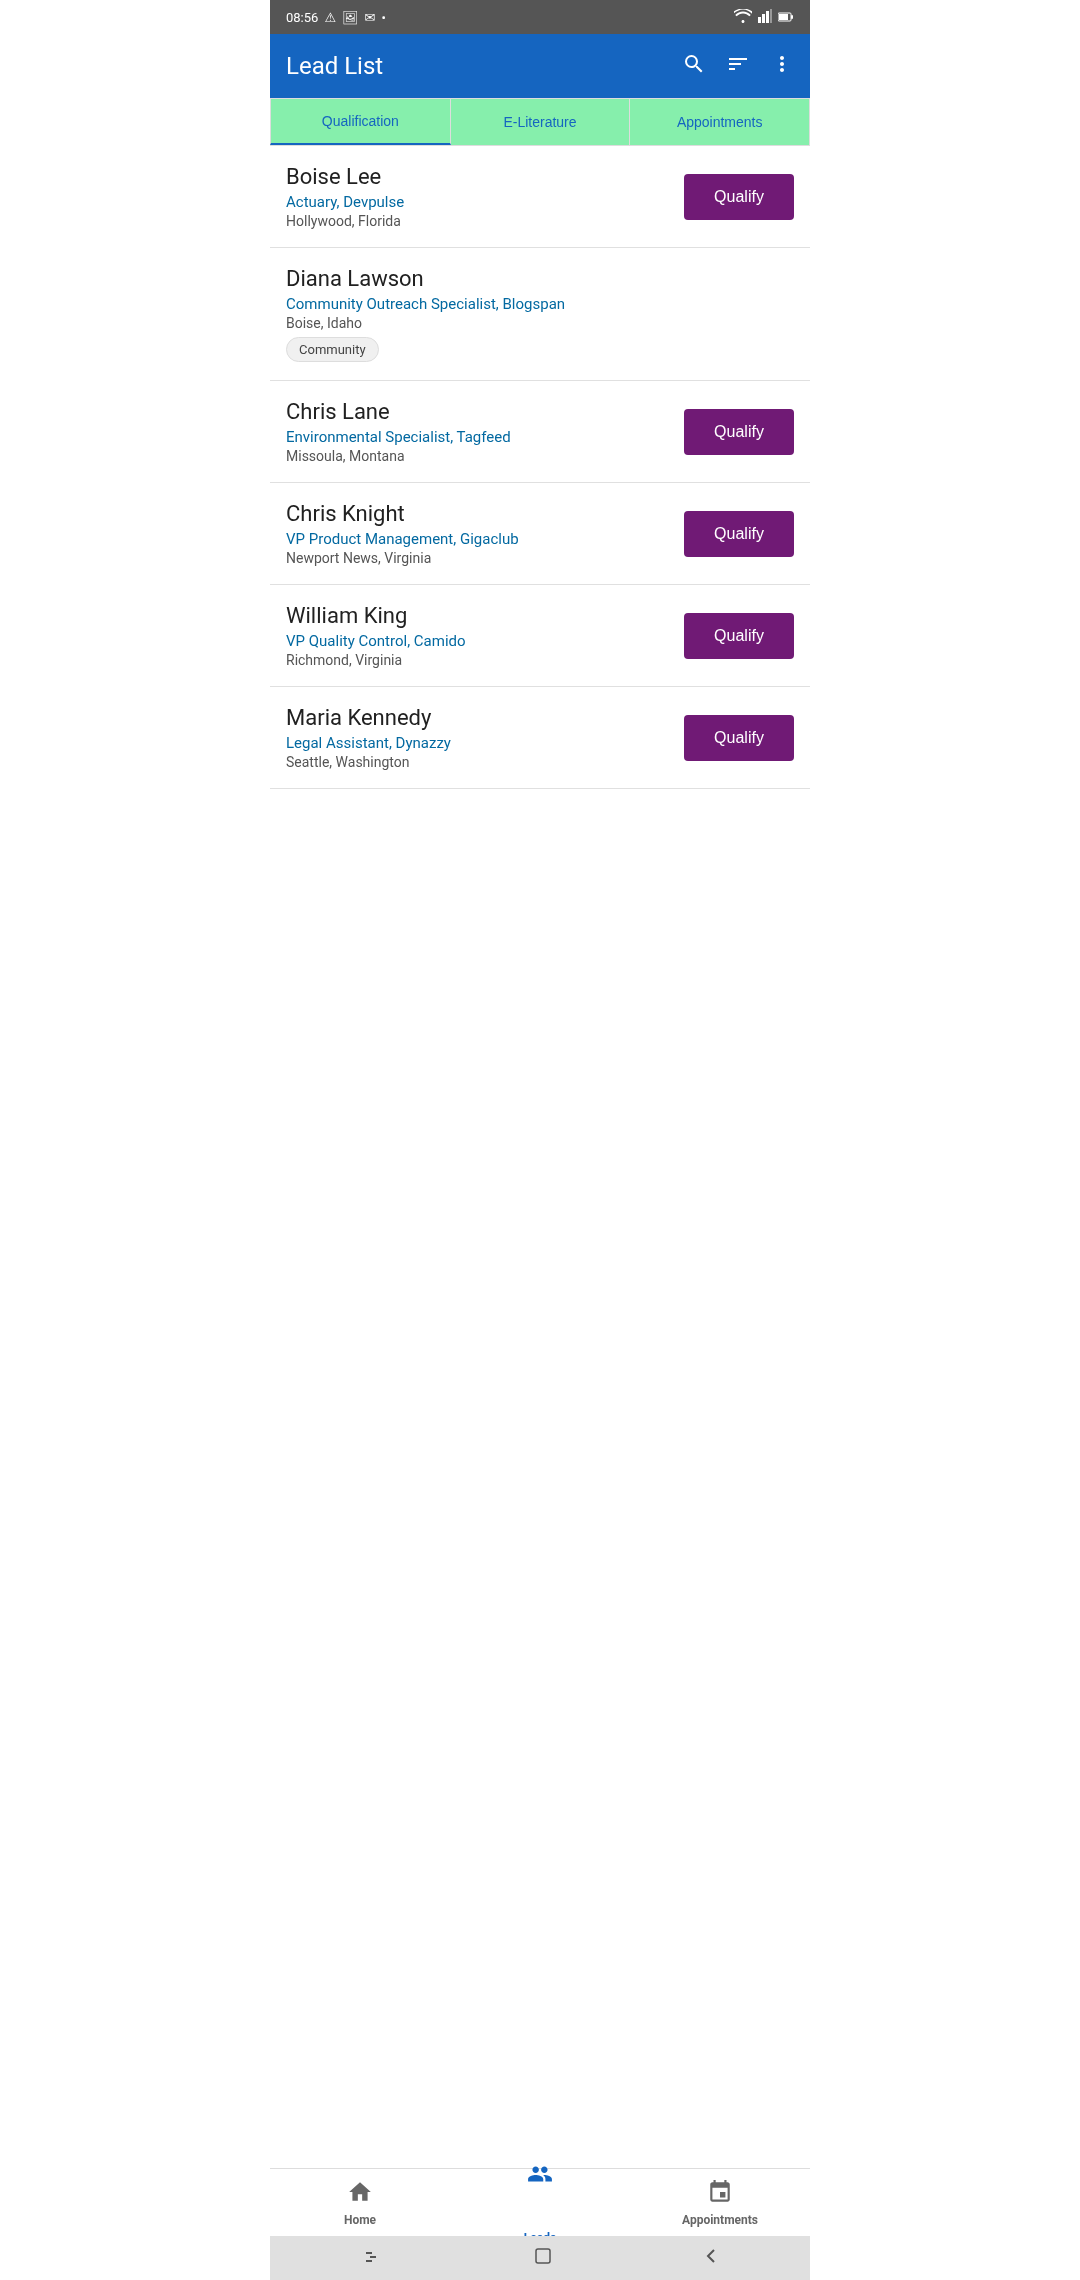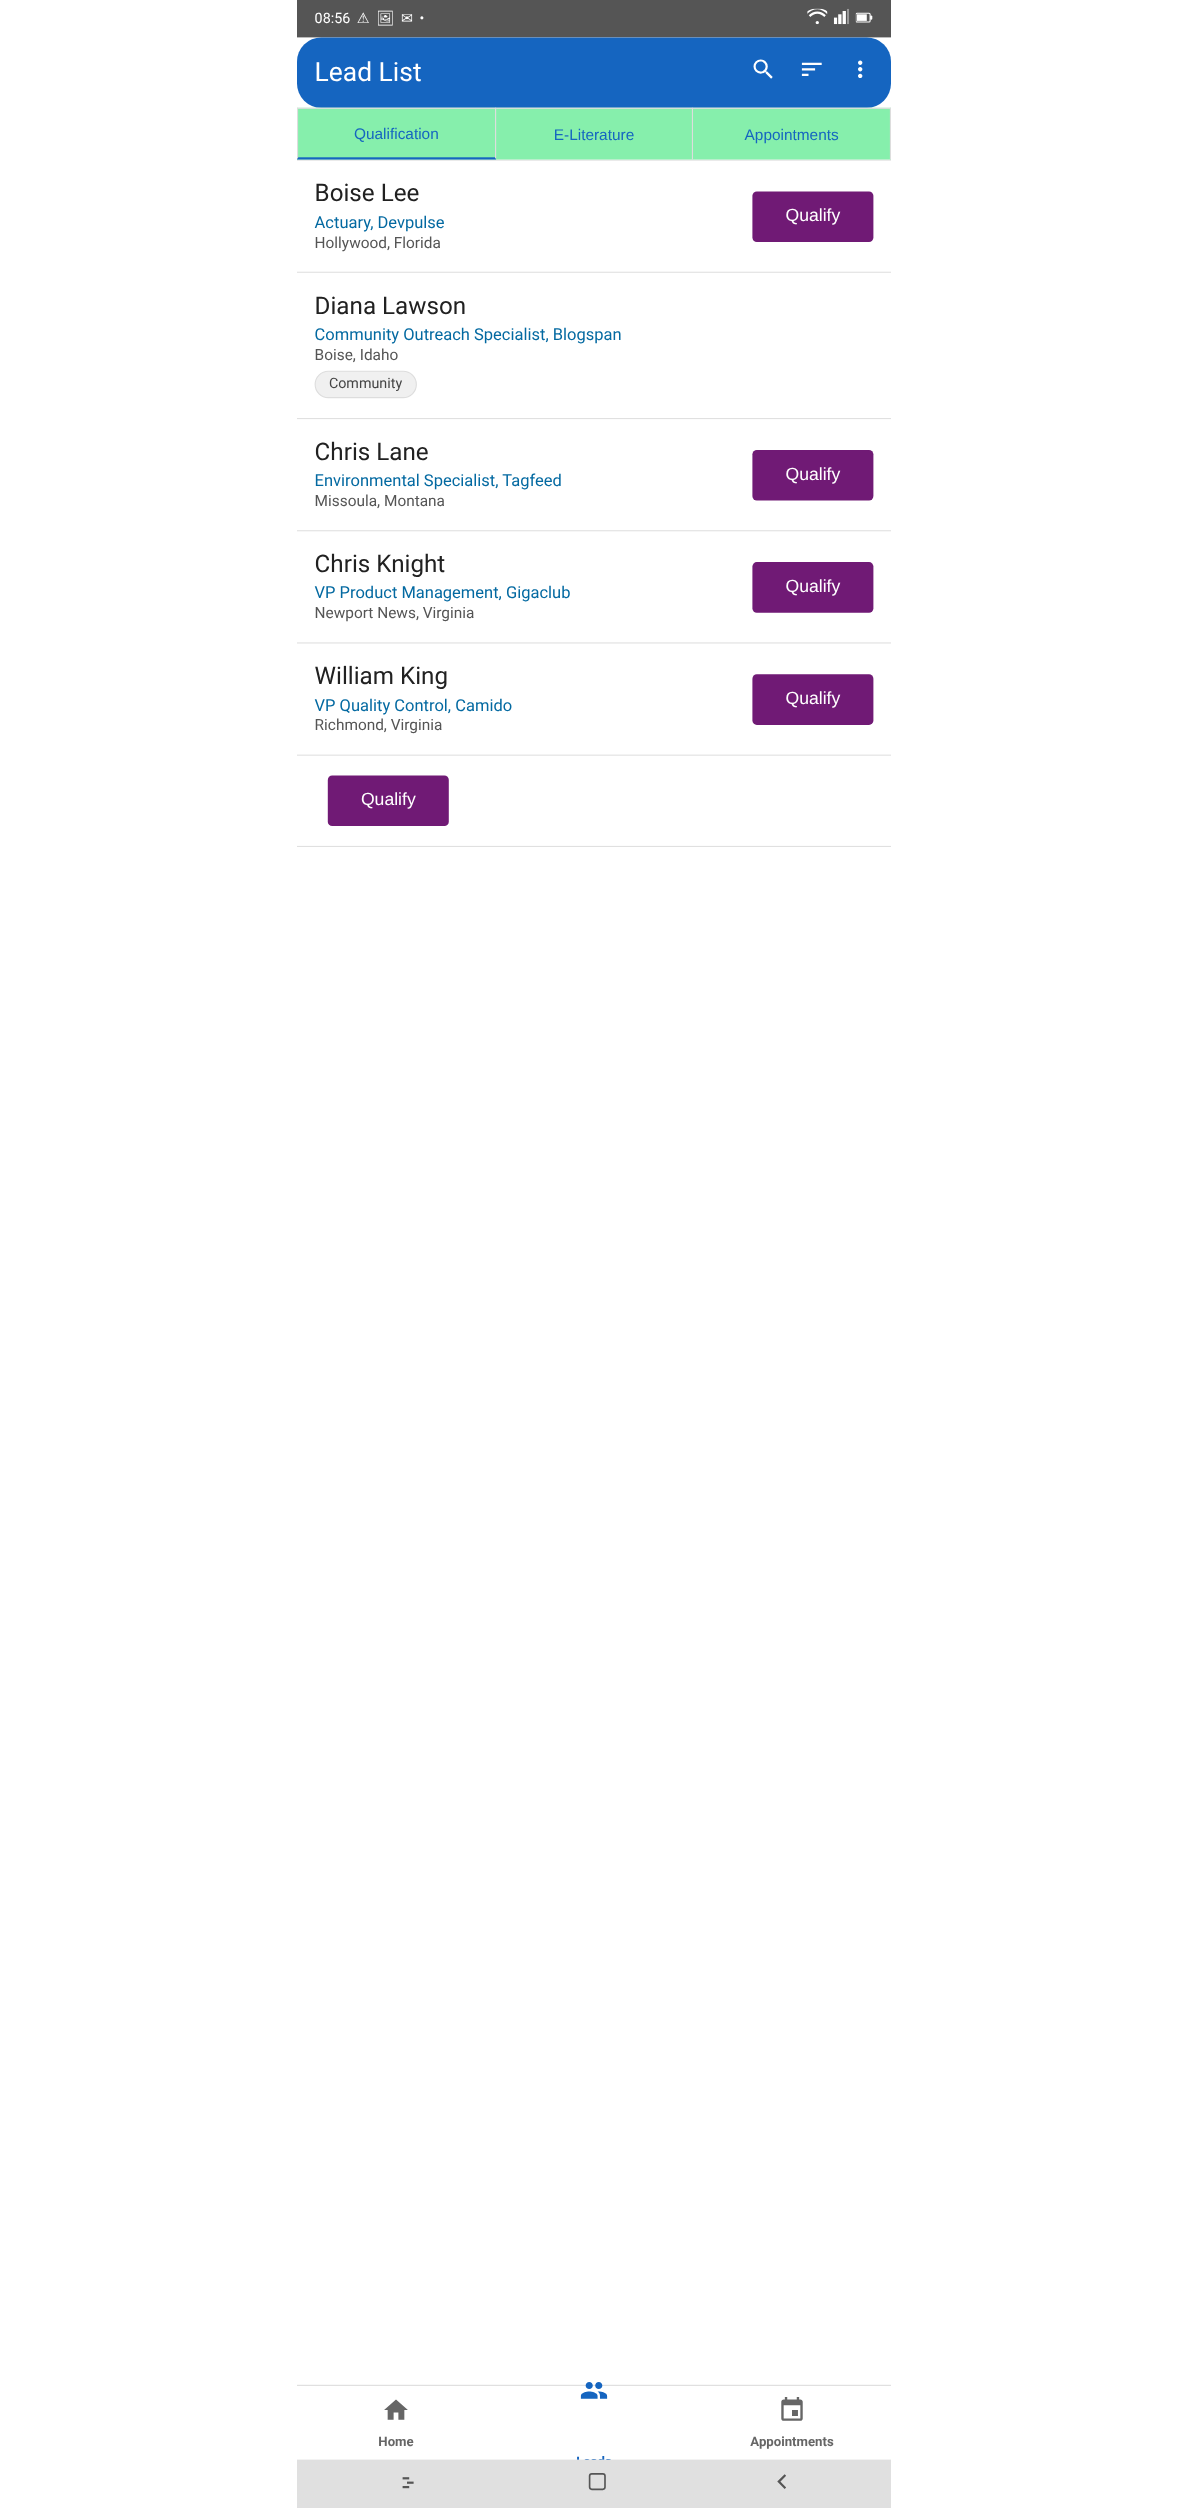--- a/index.html
+++ b/index.html
@@ -33,21 +33,20 @@
 
     
     .header {
       background: #1565C0;
       color: #fff;
       padding: 14px 16px;
       display: flex;
       justify-content: space-between;
       align-items: center;
       height: 64px;
-      border-radius: 22px;
     }
     .header-title {
       font-size: 24px;
       font-weight: 400;
       color: #fff;
     }
     .header-icons {
       display: flex;
       align-items: center;
       gap: 20px;
@@ -278,20 +277,25 @@
   <div class="lead-item">
     <div class="lead-info">
       <div class="lead-name">William King</div>
       <div class="lead-title">VP Quality Control, Camido</div>
       <div class="lead-location">Richmond, Virginia</div>
     </div>
     <button class="qualify-btn">Qualify</button>
   </div>
 
   <div class="lead-item">
+    <div class="lead-info">
+      <div class="lead-name">Maria Kennedy</div>
+      <div class="lead-title">Legal Assistant, Dynazzy</div>
+      <div class="lead-location">Seattle, Washington</div>
+    </div>
     <button class="qualify-btn">Qualify</button>
   </div>
 
 </div>
 
 <div class="bottom-nav">
   <div class="nav-item">
     <span class="nav-icon">
       <svg width="26" height="26" viewBox="0 0 24 24" fill="#666">
         <path d="M10 20v-6h4v6h5v-8h3L12 3 2 12h3v8z"></path>

